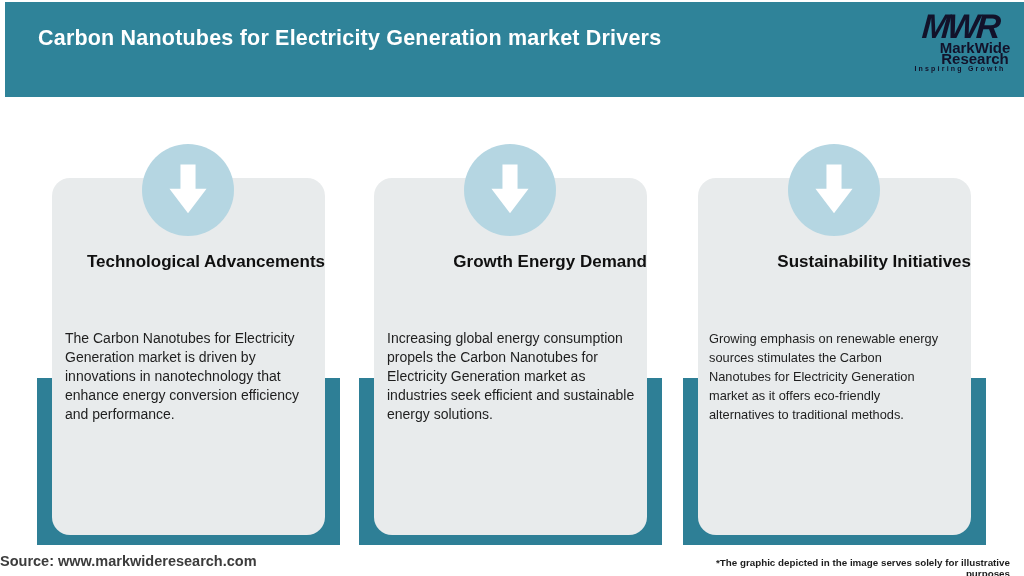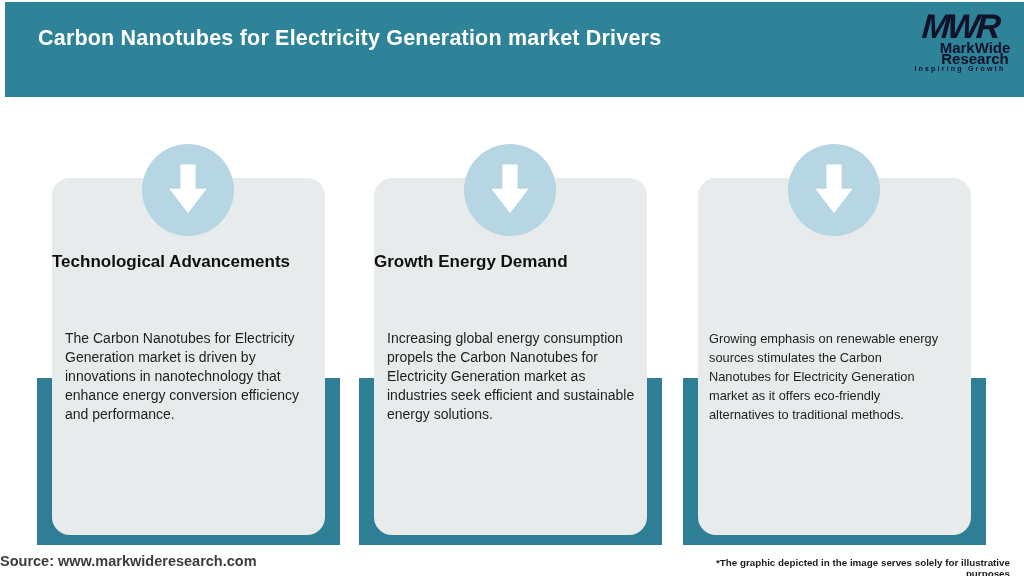--- a/index.html
+++ b/index.html
@@ -65,21 +65,21 @@
     background:var(--circle-blue);
     display:flex;align-items:center;justify-content:center;
   }
   .circle-1{left:142px;}
   .circle-2{left:464px;}
   .circle-3{left:788px;}
   .circle svg{width:58px;height:60px;display:block;}
 
   .card-title{
     position:absolute;top:74px;left:0;right:0;
-    text-align:left;font-size:17px;font-weight:bold;color:#101010;
+    text-align:right;font-size:17px;font-weight:bold;color:#101010;
   }
   .card-body{
     position:absolute;top:151px;left:13px;right:11px;
     font-size:14px;line-height:19px;color:#1e1e1e;
     text-align:left;
   }
   .card-3 .card-body{font-size:12.8px;left:11px;right:24px;}
 
   
   .source-line{
@@ -113,20 +113,21 @@
     <div class="card-title">Technological Advancements</div>
     <div class="card-body">The Carbon Nanotubes for Electricity Generation market is driven by innovations in nanotechnology that enhance energy conversion efficiency and performance.</div>
   </div>
 
   <div class="card card-2">
     <div class="card-title">Growth Energy Demand</div>
     <div class="card-body">Increasing global energy consumption propels the Carbon Nanotubes for Electricity Generation market as industries seek efficient and sustainable energy solutions.</div>
   </div>
 
   <div class="card card-3">
+    <div class="card-title">Sustainability Initiatives</div>
     <div class="card-body">Growing emphasis on renewable energy sources stimulates the Carbon Nanotubes for Electricity Generation market as it offers eco-friendly alternatives to traditional methods.</div>
   </div>
 
   <div class="circle circle-1">
     <svg viewBox="0 0 100 100" aria-hidden="true">
       <polygon points="37,6 63,6 63,48 82,48 50,90 18,48 37,48" fill="#ffffff"></polygon>
     </svg>
   </div>
   <div class="circle circle-2">
     <svg viewBox="0 0 100 100" aria-hidden="true">

